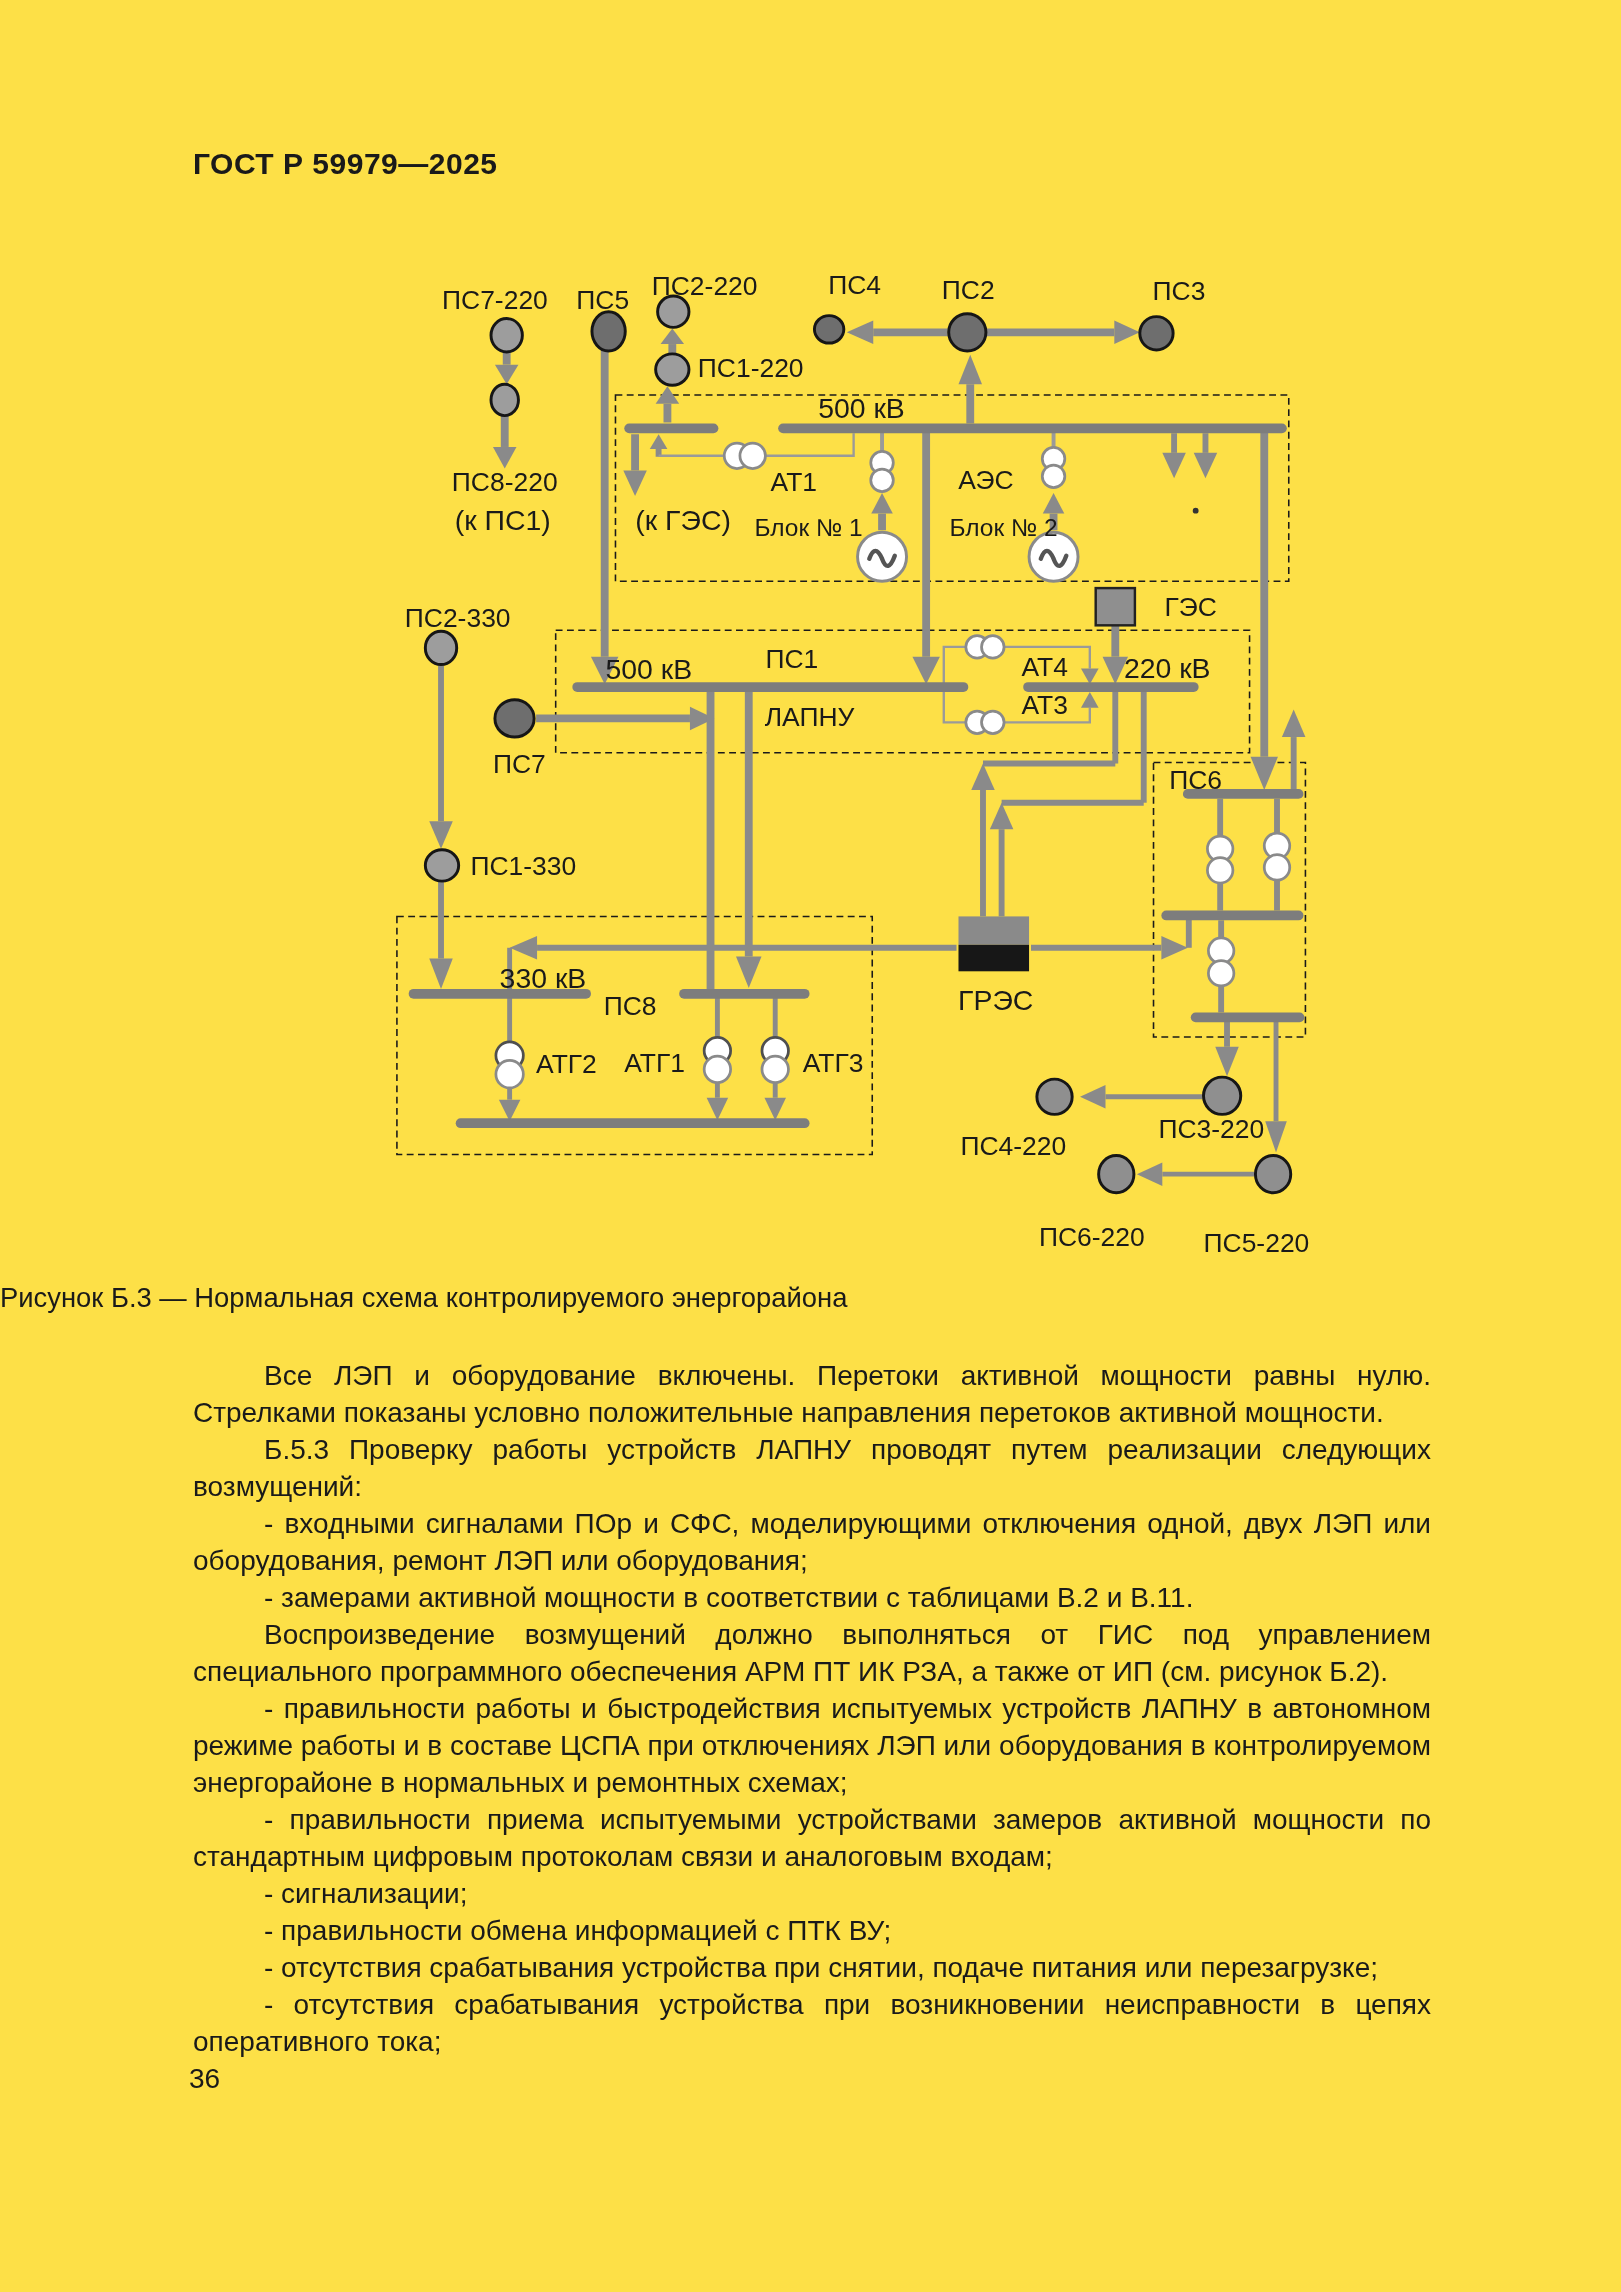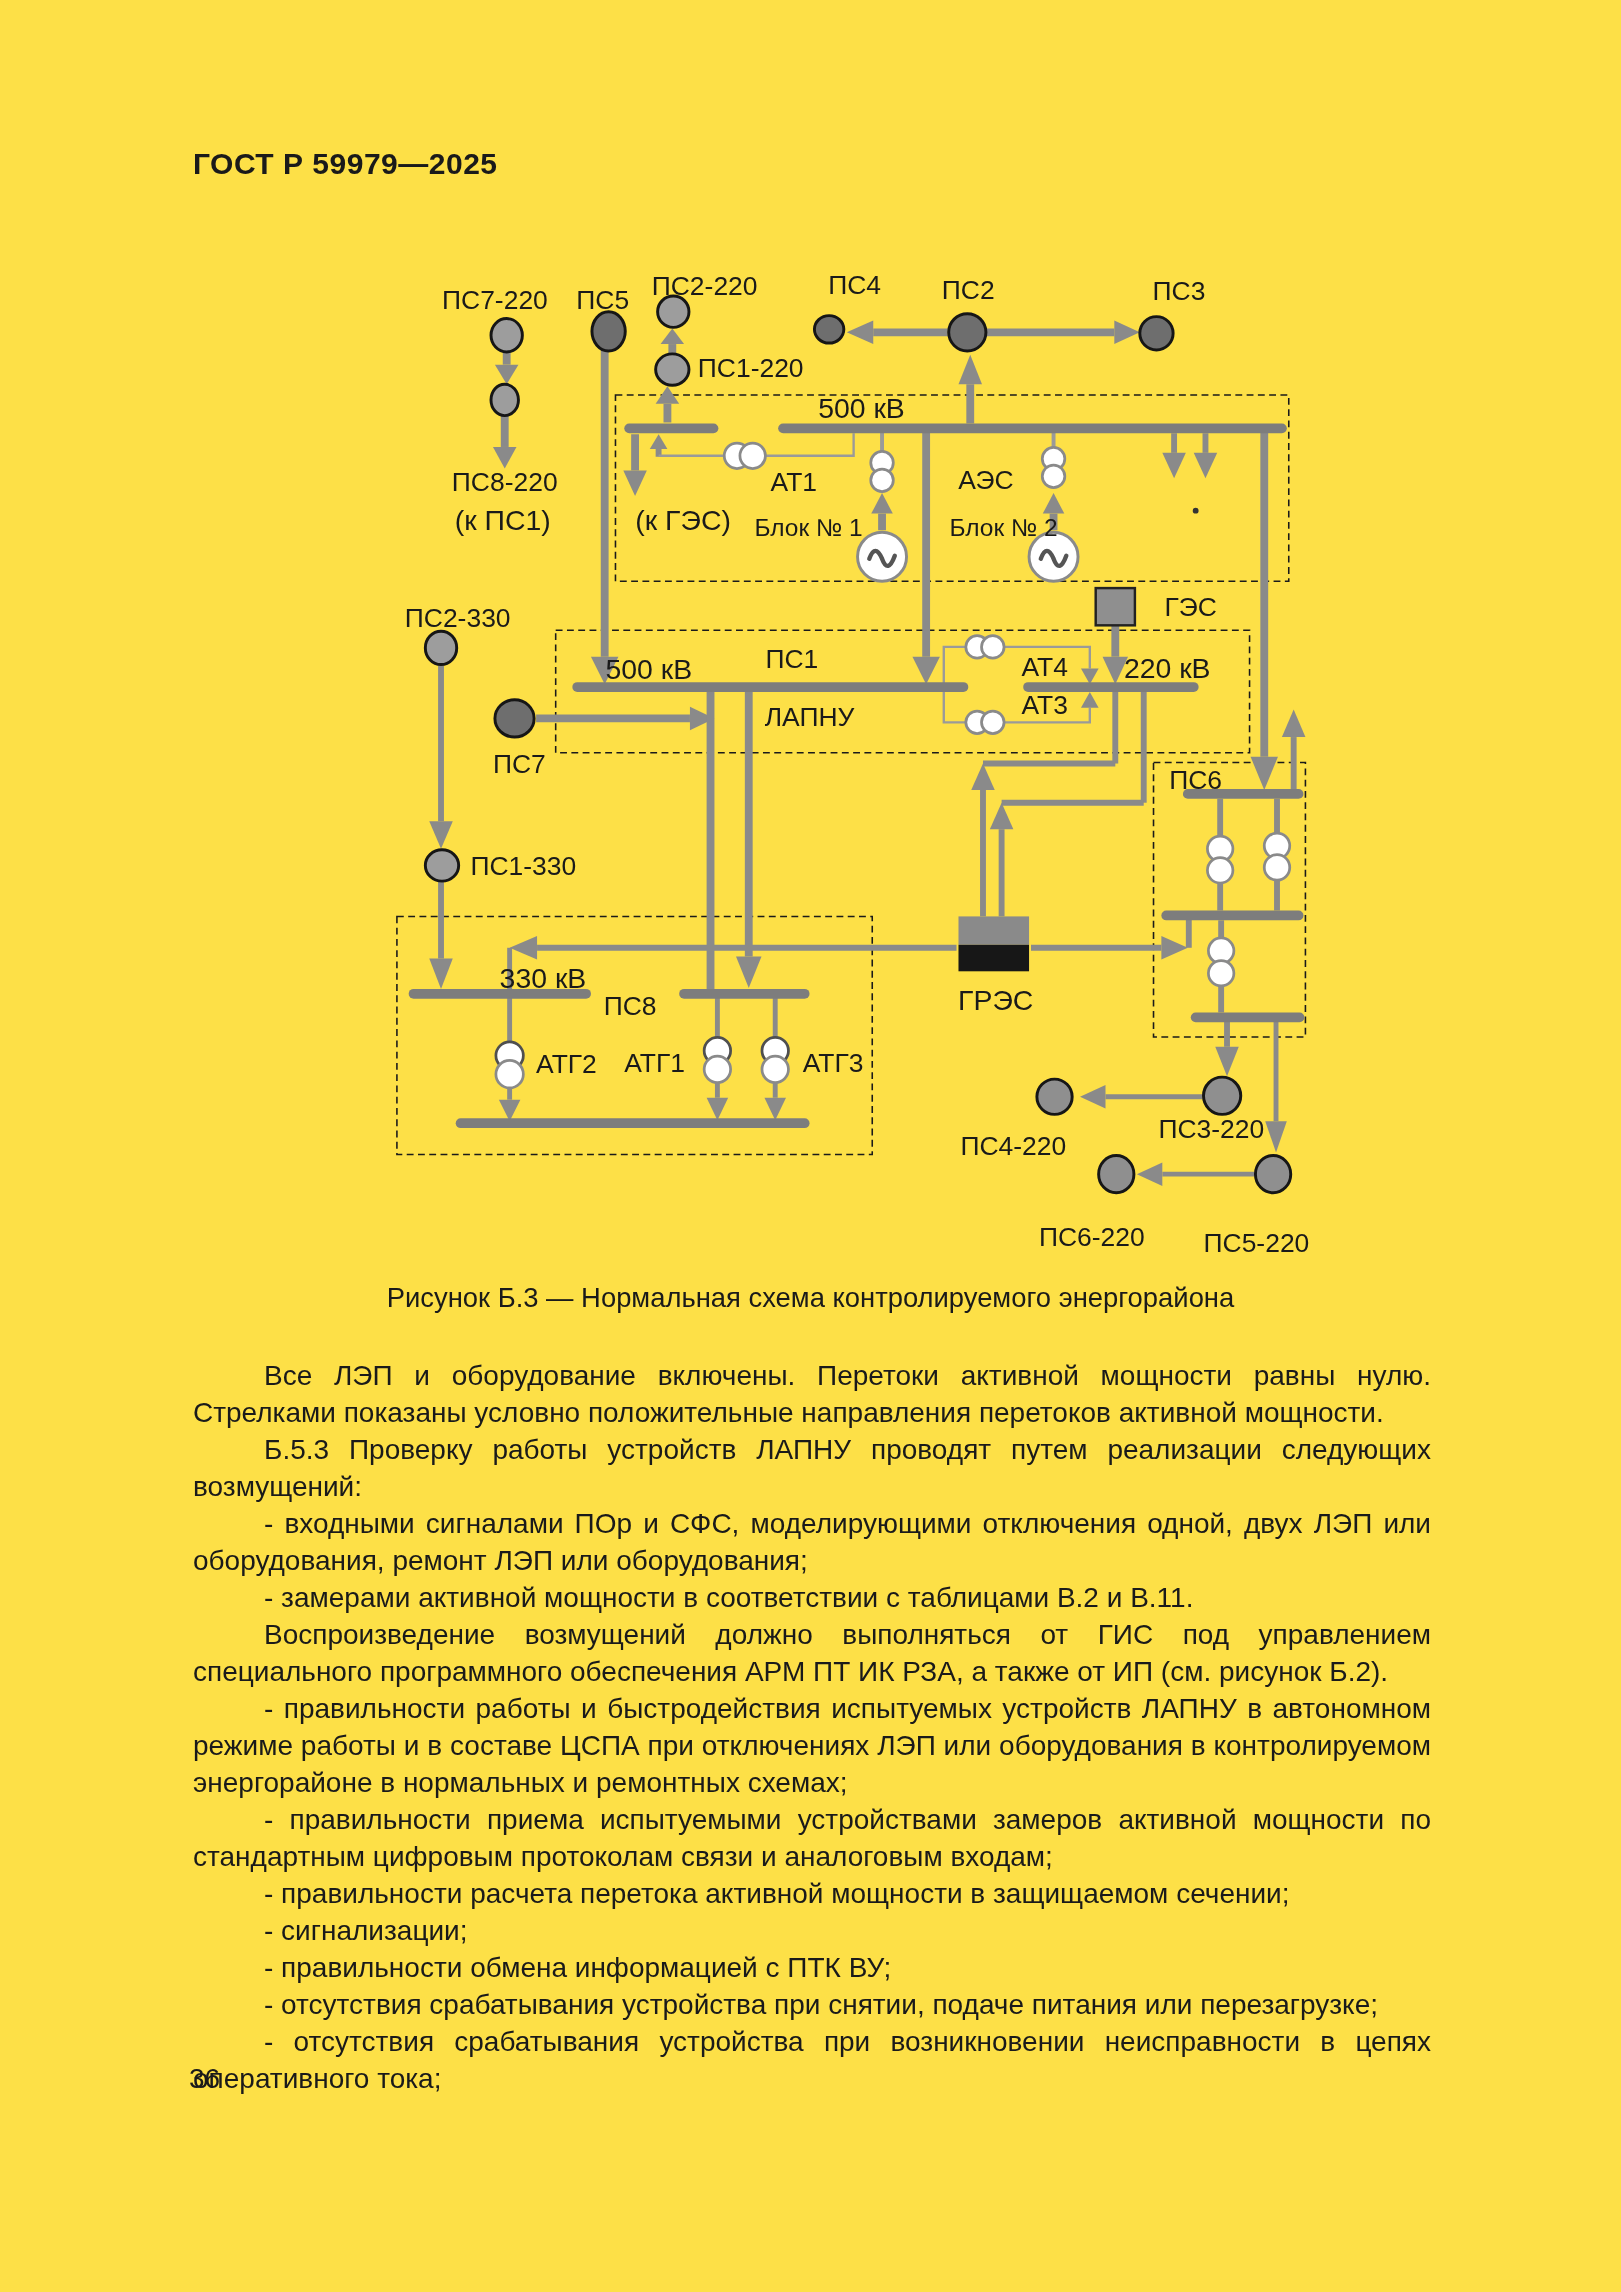--- a/index.html
+++ b/index.html
@@ -1,20 +1,20 @@
 <!DOCTYPE html>
 <html><head>
 <meta charset="utf-8">
 <style>
   html,body{margin:0;padding:0;background:#e8e8e8;}
   .page{position:relative;width:1621px;height:2293px;background:#fde047;margin:0 auto;
         font-family:"Liberation Sans",sans-serif;color:#1a1a1a;overflow:hidden;}
   .doc-header{position:absolute;left:193px;top:147px;font-size:30px;font-weight:bold;letter-spacing:0.5px;}
   .fig-svg{position:absolute;left:0;top:0;}
-  .fig-caption{position:absolute;left:0;top:1282px;width:1621px;text-align:center;font-size:27.4px;}
+  .fig-caption{position:absolute;left:0;top:1282px;width:1621px;text-align:left;font-size:27.4px;}
   .body-text{position:absolute;left:193px;top:1357px;width:1238px;font-size:28px;line-height:37px;
              text-align:justify;}
   .body-text p{margin:0;text-indent:71px;}
   .page-number{position:absolute;left:189px;top:2063px;font-size:28px;}
   
   .bus{stroke:#7d7d7d;stroke-width:10;stroke-linecap:round;}
   .thick{stroke:#8a8a8a;stroke-width:8;}
   .med{stroke:#8a8a8a;stroke-width:6;}
   .th5{stroke:#8a8a8a;stroke-width:5;}
   .wire{stroke:#9a9a9a;stroke-width:2.4;fill:none;}
@@ -317,21 +317,20 @@
   <div class="fig-caption">Рисунок Б.3 — Нормальная схема контролируемого энергорайона</div>
 
   <div class="body-text">
     <p>Все ЛЭП и оборудование включены. Перетоки активной мощности равны нулю. Стрелками показаны условно положительные направления перетоков активной мощности.</p>
     <p>Б.5.3 Проверку работы устройств ЛАПНУ проводят путем реализации следующих возмущений:</p>
     <p>- входными сигналами ПОр и СФС, моделирующими отключения одной, двух ЛЭП или оборудования, ремонт ЛЭП или оборудования;</p>
     <p>- замерами активной мощности в соответствии с таблицами В.2 и В.11.</p>
     <p>Воспроизведение возмущений должно выполняться от ГИС под управлением специального программного обеспечения АРМ ПТ ИК РЗА, а также от ИП (см. рисунок Б.2).</p>
     <p>- правильности работы и быстродействия испытуемых устройств ЛАПНУ в автономном режиме работы и в составе ЦСПА при отключениях ЛЭП или оборудования в контролируемом энергорайоне в нормальных и ремонтных схемах;</p>
     <p>- правильности приема испытуемыми устройствами замеров активной мощности по стандартным цифровым протоколам связи и аналоговым входам;</p>
-    <p>- правильности расчета перетока активной мощности в защищаемом сечении;</p>
     <p>- сигнализации;</p>
     <p>- правильности обмена информацией с ПТК ВУ;</p>
     <p>- отсутствия срабатывания устройства при снятии, подаче питания или перезагрузке;</p>
     <p>- отсутствия срабатывания устройства при возникновении неисправности в цепях оперативного тока;</p>
   </div>
 
   <div class="page-number">36</div>
 
 </div>
 

